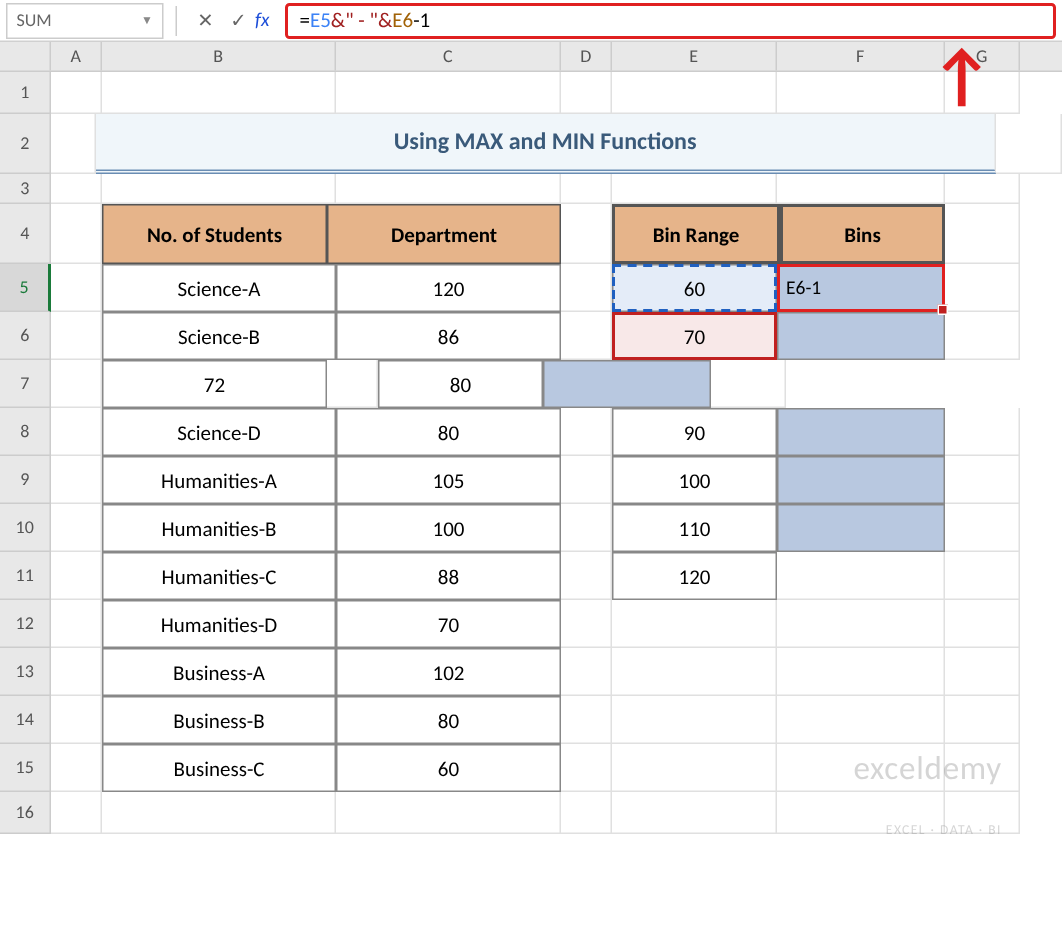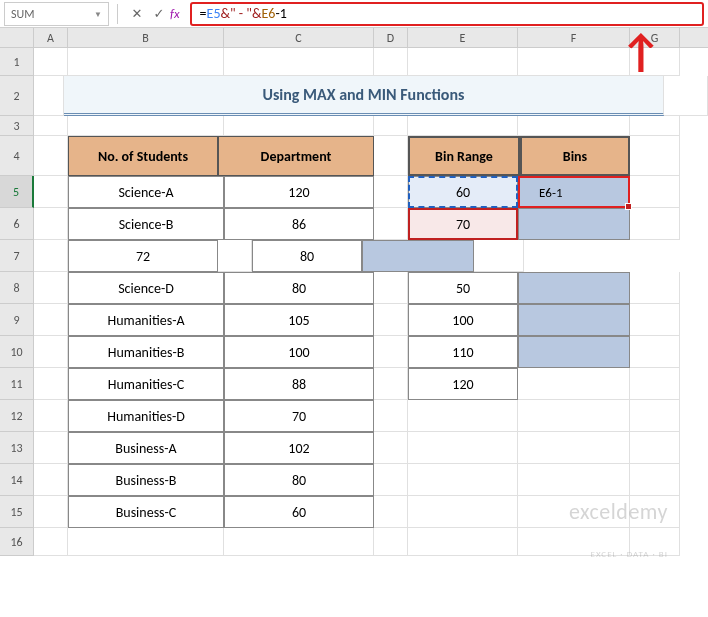--- a/index.html
+++ b/index.html
@@ -47,21 +47,21 @@
       display: flex;
       align-items: center;
       justify-content: center;
       color: #666;
       font-size: 13px;
       cursor: pointer;
     }
     .fx-label {
       font-style: italic;
       font-size: 13px;
-      color: #a21caf;
+      color: #1d4ed8;
       margin-right: 6px;
     }
     .formula-input {
       flex: 1;
       height: 24px;
       border: 2px solid #e02020;
       border-radius: 3px;
       display: flex;
       align-items: center;
       padding: 0 8px;
@@ -167,21 +167,21 @@
     }
     .td-binrange {
       background: #b8c8e0;
       border: 1px solid #888;
     }
     .editing-cell {
       background: #b8c8e0;
       border: 2px solid #e02020;
       font-size: 13px;
       justify-content: flex-start;
-      padding-left: 19px;
+      padding-left: 4px;
       position: relative;
     }
     .ref-e5 {
       outline: 2px dashed #2060c0;
       outline-offset: -2px;
       background: #e4ecf8;
     }
     .ref-e6 {
       outline: 2px solid #c02020;
       outline-offset: -2px;
@@ -328,21 +328,21 @@
     <div class="cell td-bins cw-E">80</div>
     <div class="cell td-binrange cw-F"></div>
     <div class="cell cw-G"></div>
   </div>
   <div class="row" style="height:32px">
     <div class="row-label">8</div>
     <div class="cell" style="width:34px"></div>
     <div class="cell td-dept cw-B">Science-D</div>
     <div class="cell td-dept cw-C">80</div>
     <div class="cell cw-D"></div>
-    <div class="cell td-bins cw-E">50</div>
+    <div class="cell td-bins cw-E">90</div>
     <div class="cell td-binrange cw-F"></div>
     <div class="cell cw-G"></div>
   </div>
   <div class="row" style="height:32px">
     <div class="row-label">9</div>
     <div class="cell" style="width:34px"></div>
     <div class="cell td-dept cw-B">Humanities-A</div>
     <div class="cell td-dept cw-C">105</div>
     <div class="cell cw-D"></div>
     <div class="cell td-bins cw-E">100</div>

